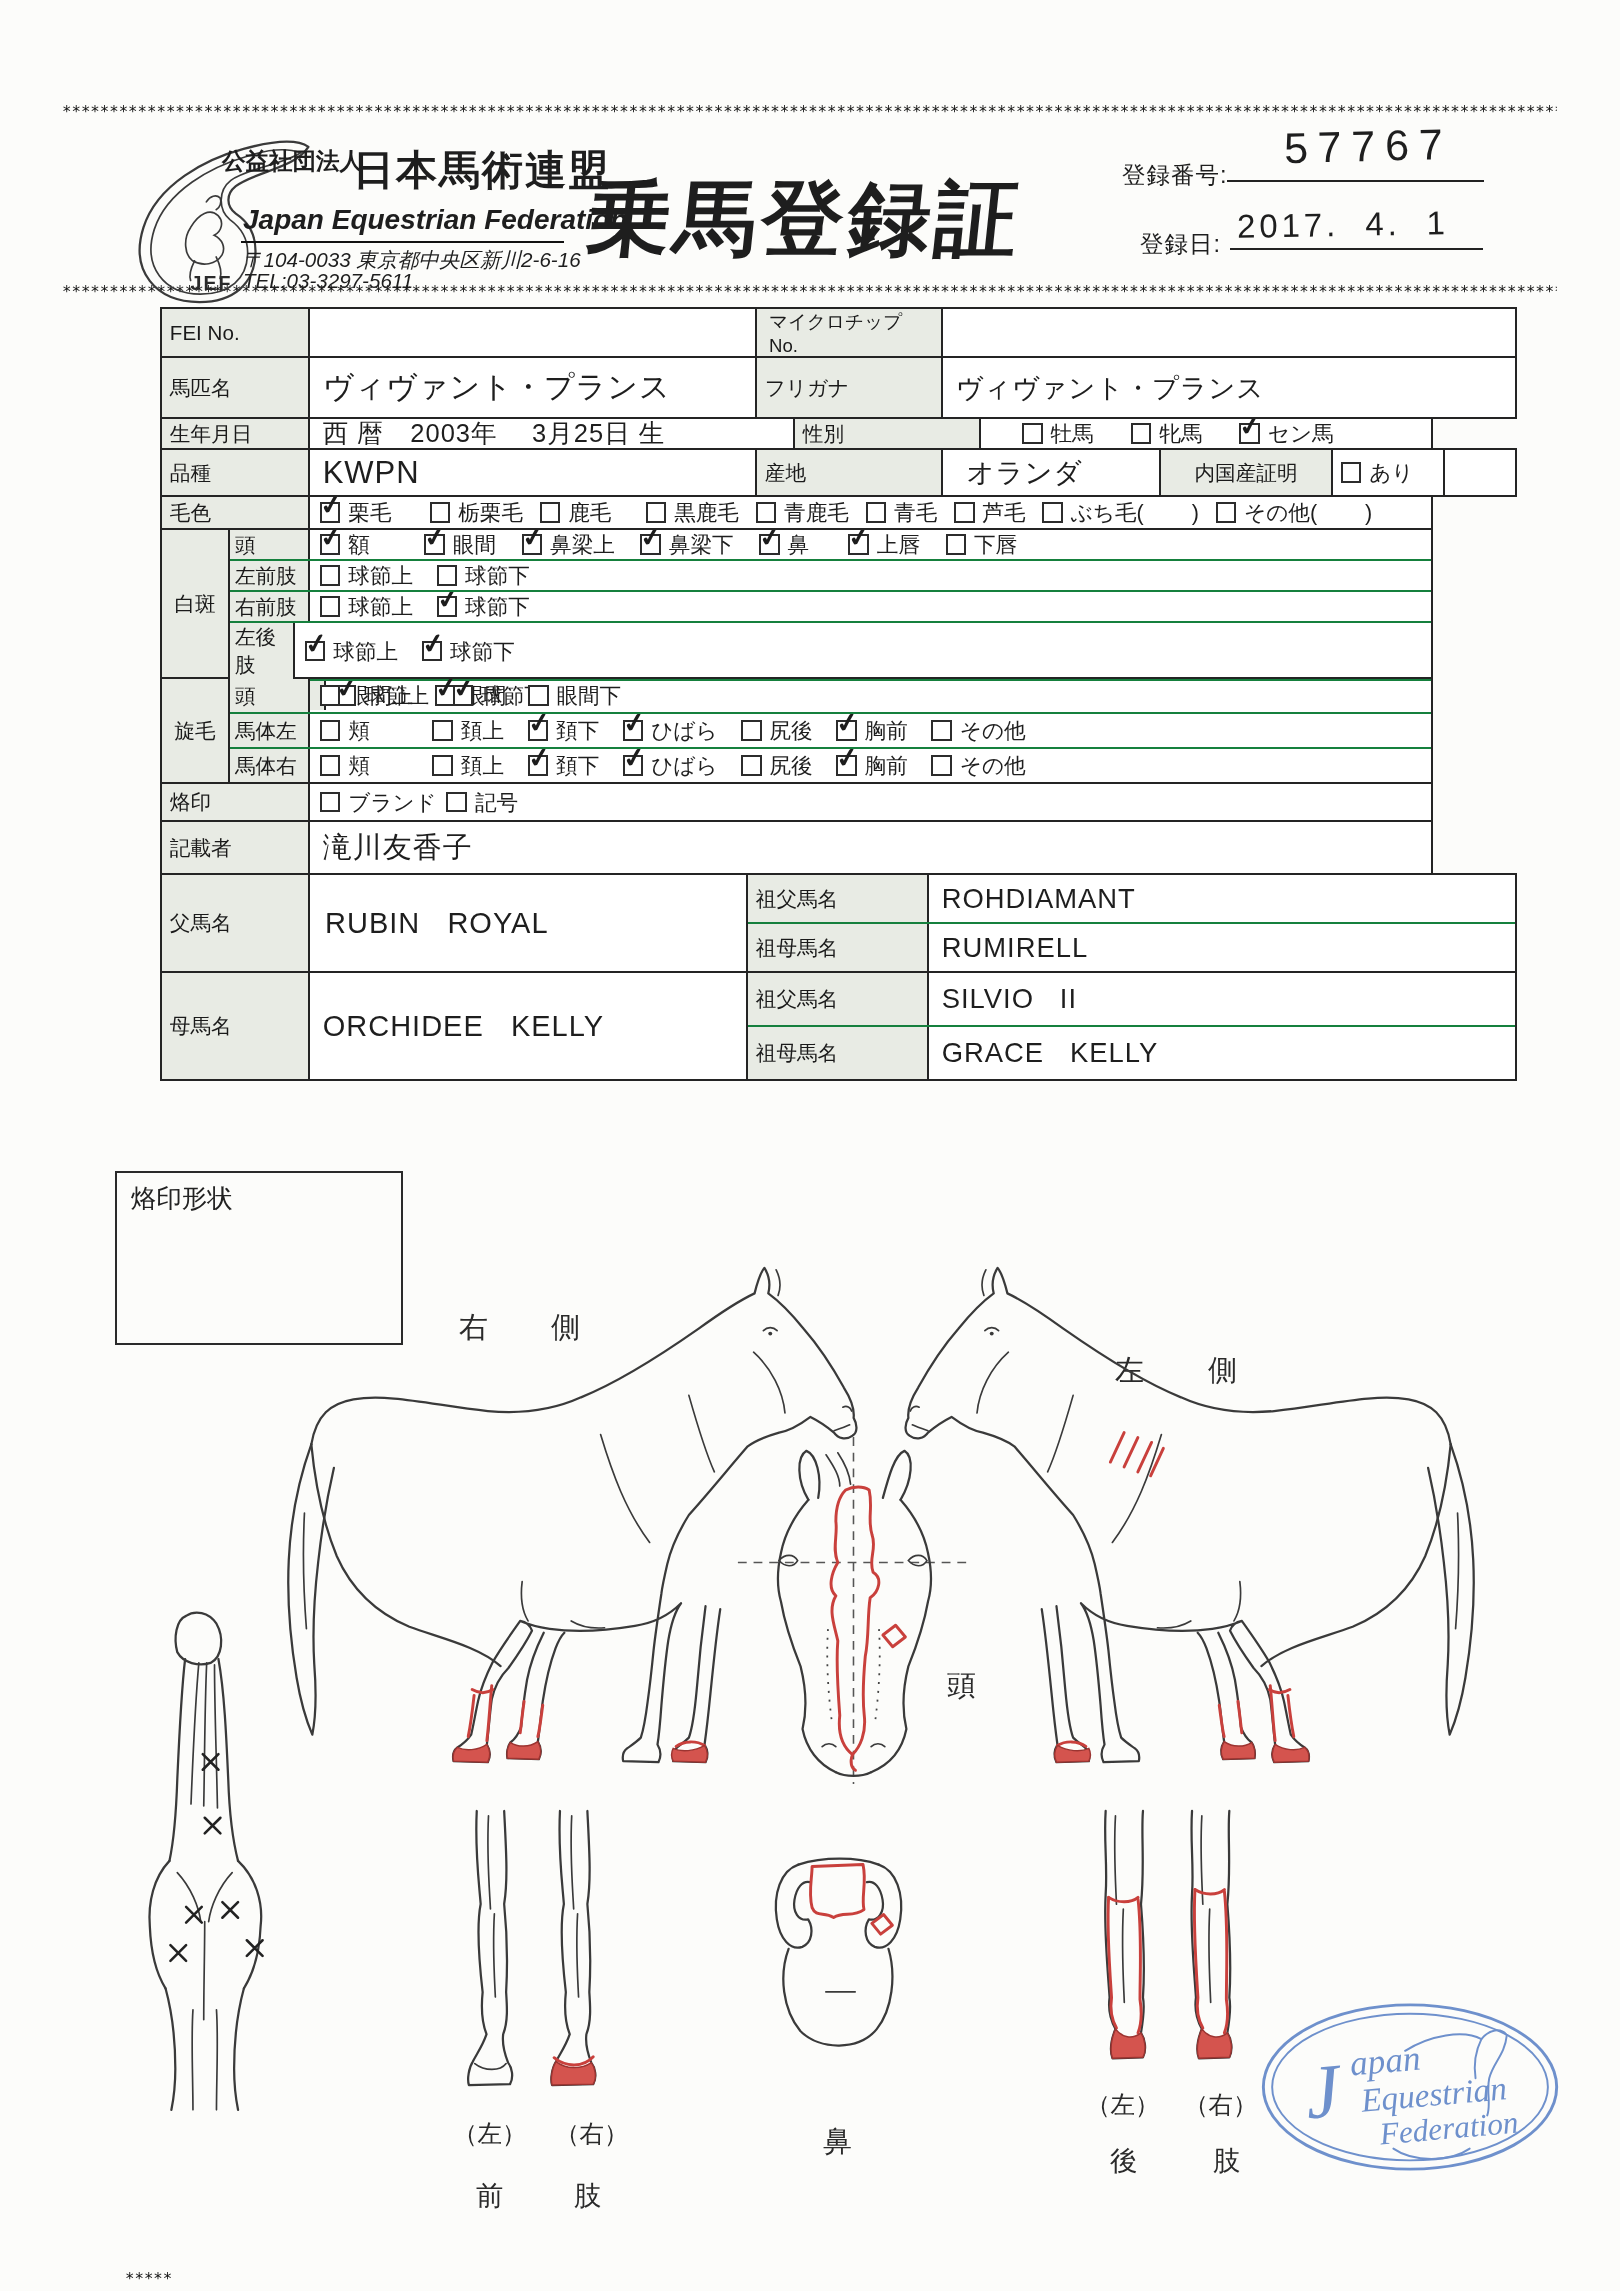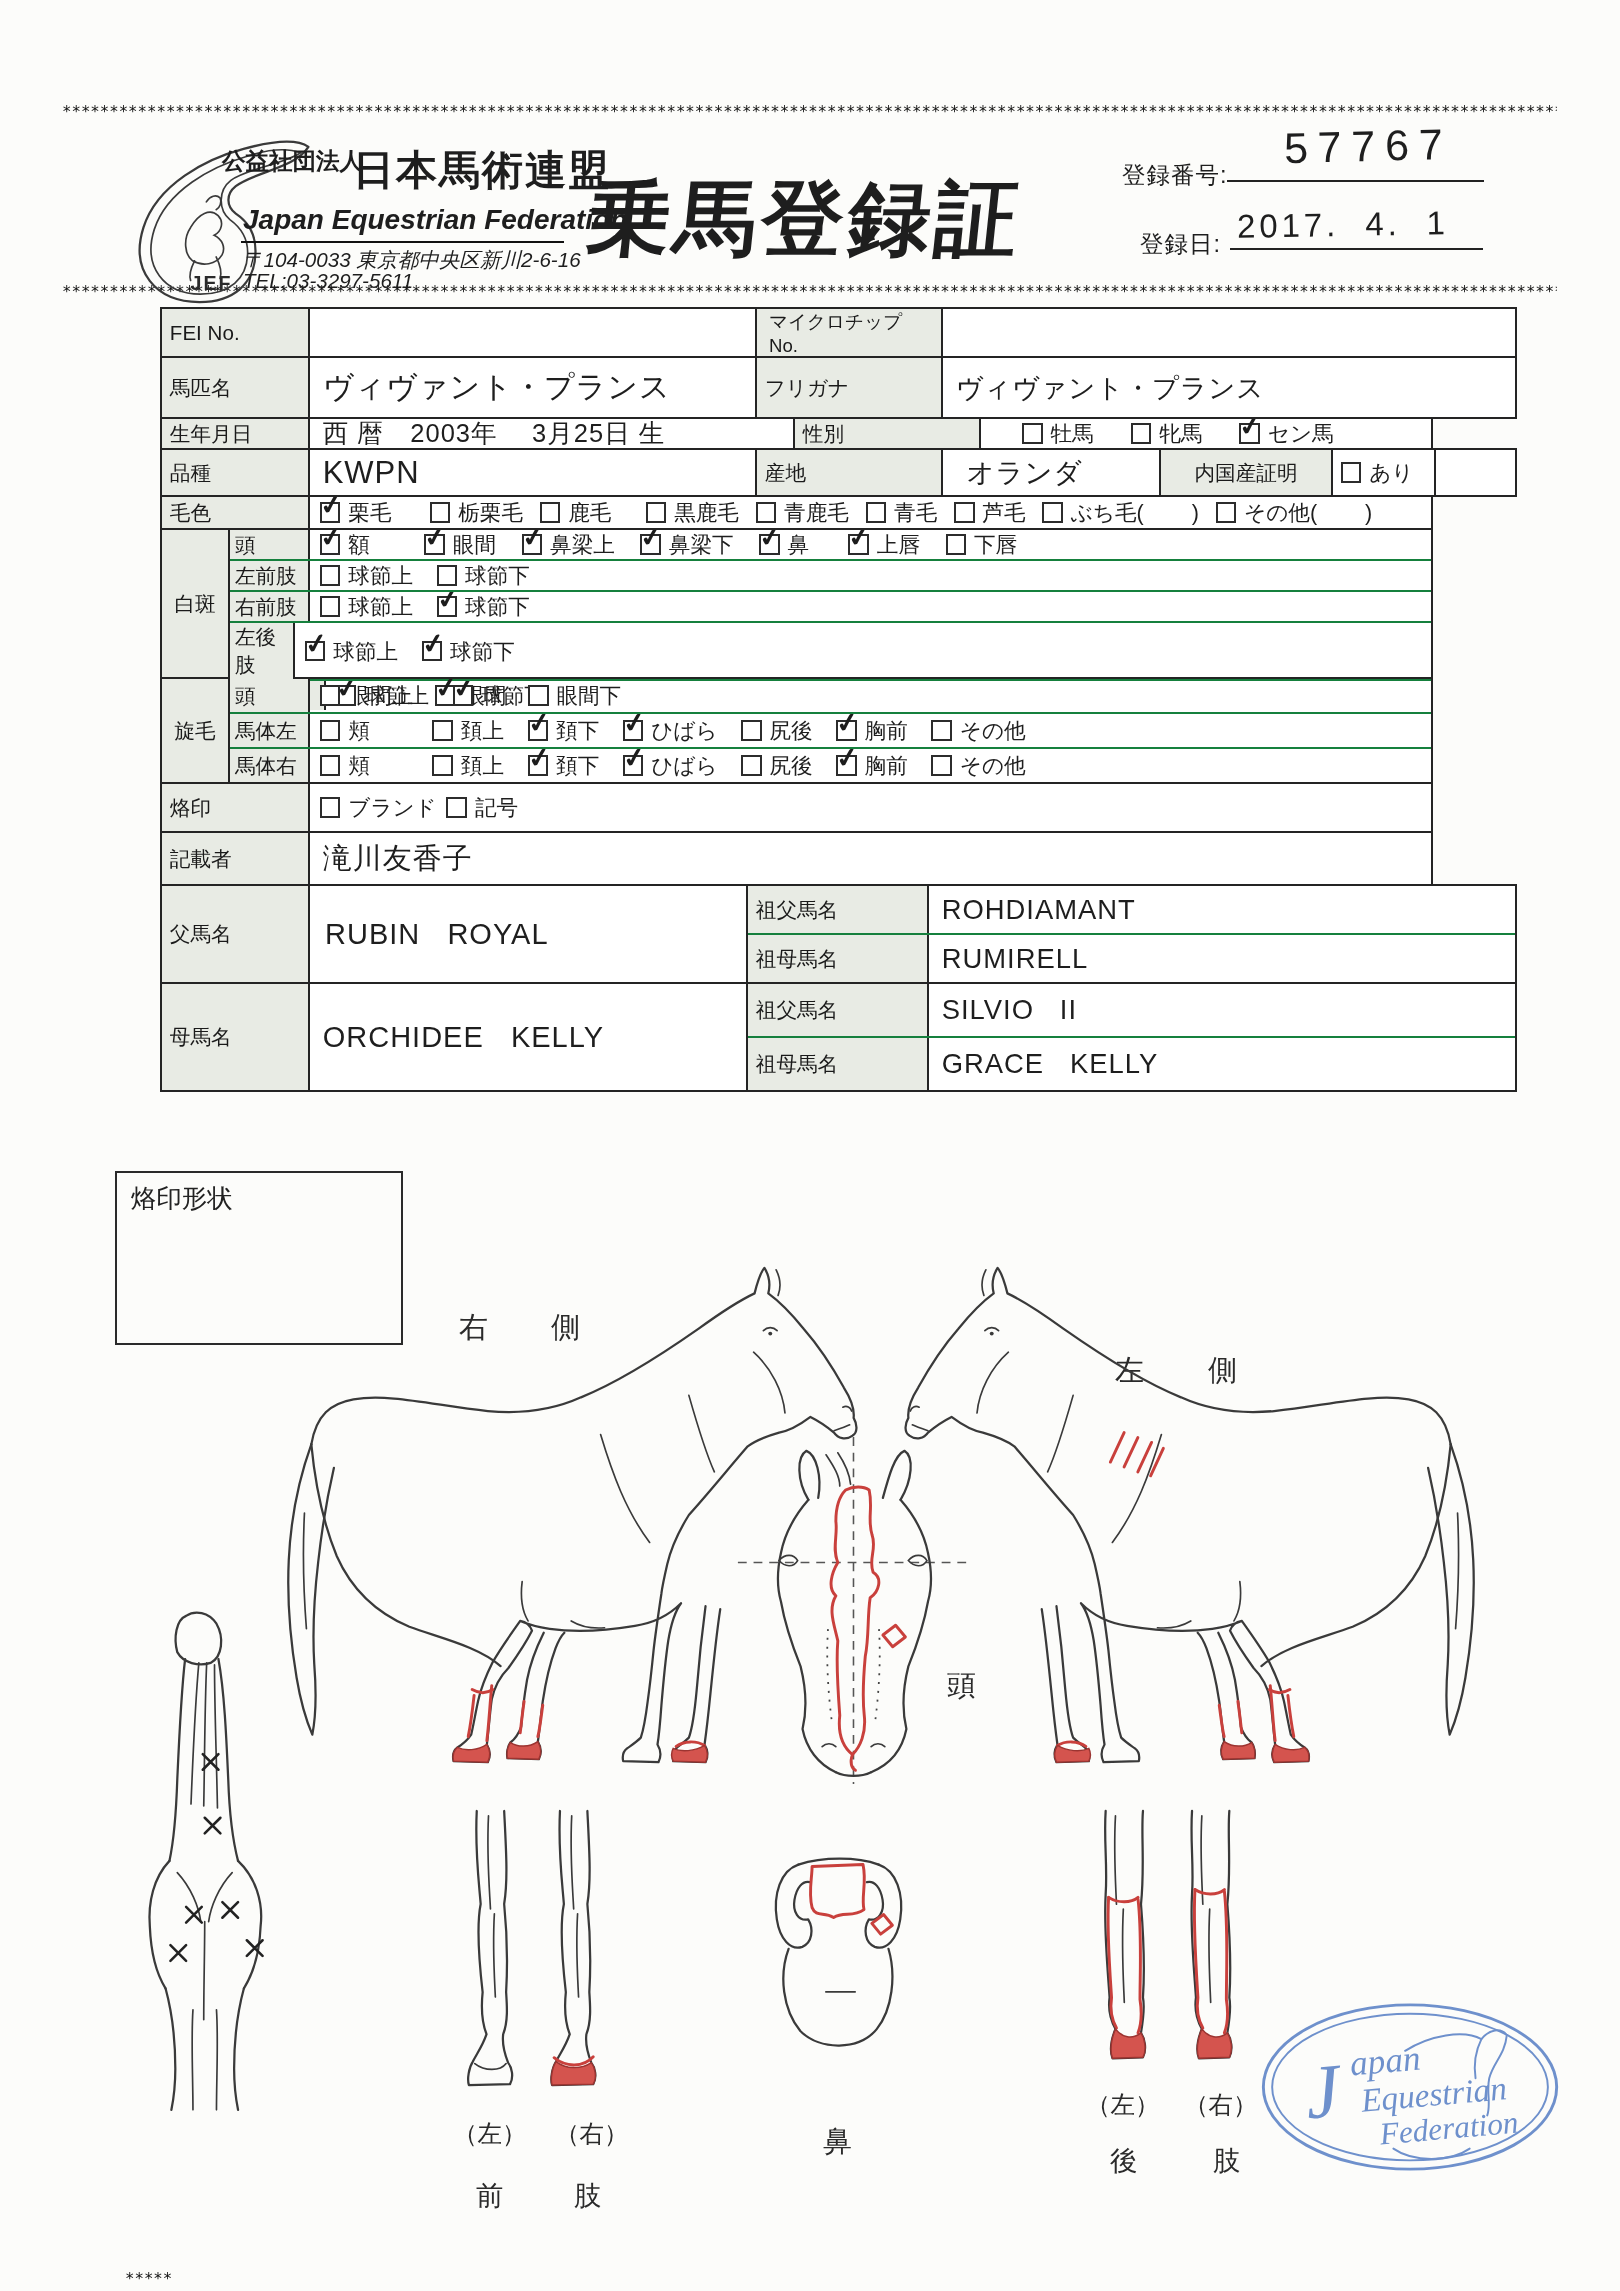--- a/index.html
+++ b/index.html
@@ -178,21 +178,21 @@
           <span>品種</span>
         </div>
       <div class="cell val" style="width:447px;font-size:31px;"><span>KWPN</span></div>
       <div class="cell lab" style="width:186px;">
           <span>産地</span>
         </div>
       <div class="cell val" style="width:218px;font-size:27.4px;padding-left:23.5px;"><span>オランダ</span></div>
       <div class="cell lab" style="width:172px;justify-content:center;">
           <span>内国産証明</span>
         </div>
-      <div class="cell" style="width:103px;font-family:Liberation Mono, monospace;">
+      <div class="cell" style="width:112px;font-family:Liberation Mono, monospace;">
         <div class="opts" style="padding-left:7.8px;">
           <span class="opt"><span class="cb"></span><span>あり</span></span>
         </div>
       </div>
       <div class="cell" style="flex:1;"></div>
     </div>
 
     <div class="trow" style="height:35px;width:1273px;">
       <div class="cell lab" style="width:148px;">
           <span>毛色</span>
@@ -325,21 +325,21 @@
               <span class="opt"><span class="cb checked"></span><span>ひばら</span></span>
               <span class="opt"><span class="cb"></span><span>尻後</span></span>
               <span class="opt"><span class="cb checked"></span><span>胸前</span></span>
               <span class="opt"><span class="cb"></span><span>その他</span></span>
             </div>
           </div>
         </div>
       </div>
     </div>
 
-    <div class="trow" style="height:51px;width:1273px;">
+    <div class="trow" style="height:40px;width:1273px;">
       <div class="cell lab" style="width:148px;">
           <span>烙印</span>
         </div>
       <div class="cell" style="flex:1;">
         <div class="opts" style="gap:9.8px;">
           <span class="opt"><span class="cb"></span><span>ブランド</span></span>
           <span class="opt"><span class="cb"></span><span>記号</span></span>
         </div>
       </div>
     </div>

